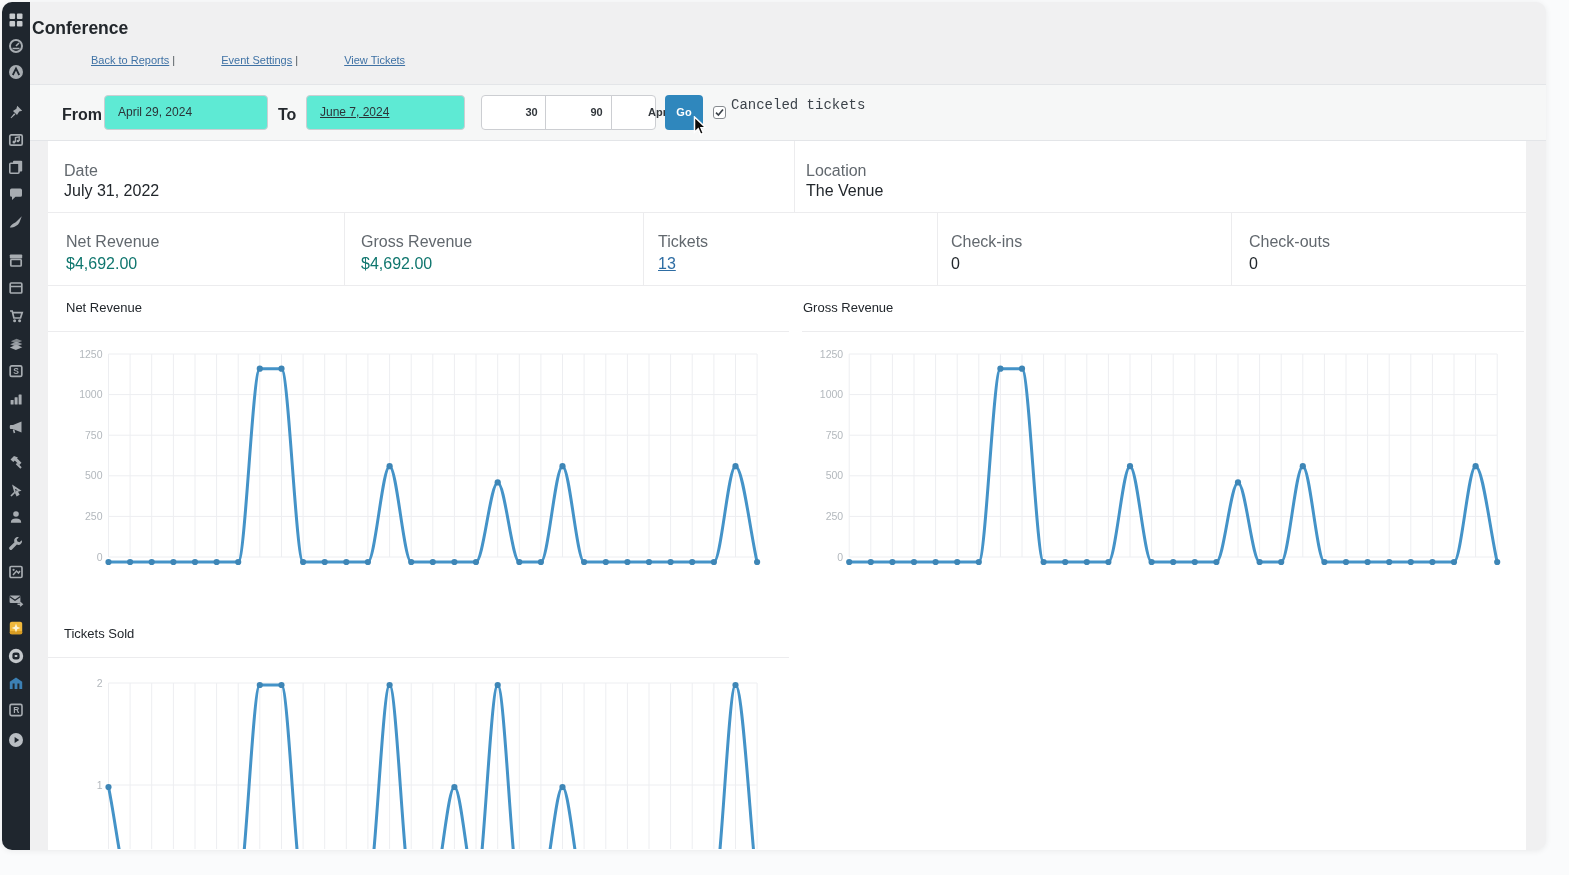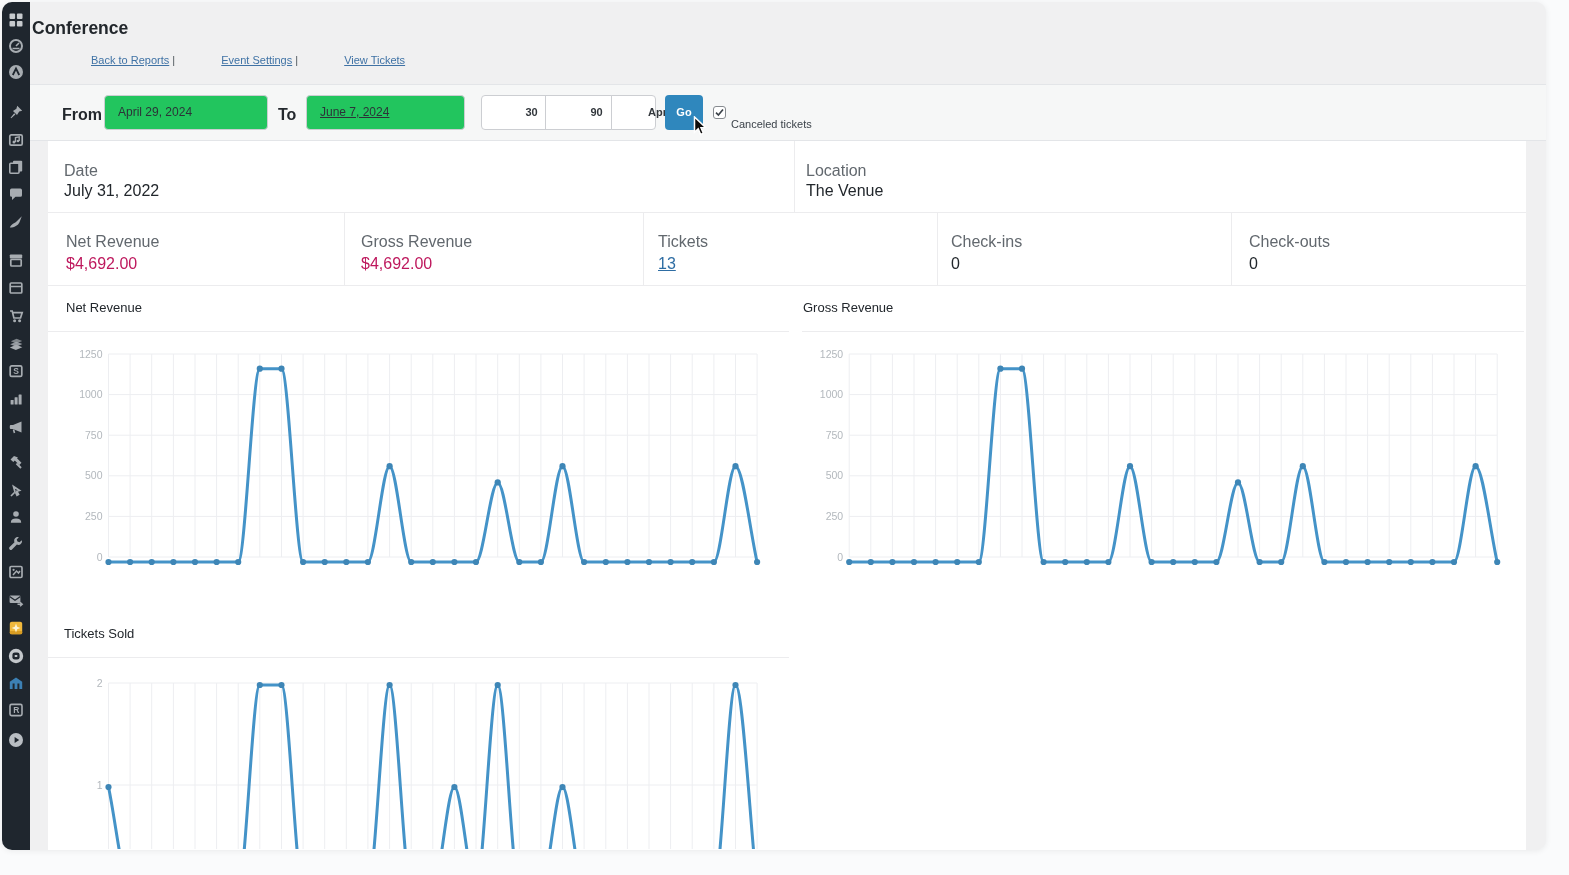--- a/index.html
+++ b/index.html
@@ -6,30 +6,30 @@
 html,body { width:1569px; height:875px; background:#fafbfc; font-family:"Liberation Sans",sans-serif; overflow:hidden; }
 .win { position:absolute; left:2px; top:2px; width:1544px; height:848px; background:#f0f0f1; border-radius:10px; overflow:hidden; box-shadow:0 1px 6px rgba(0,0,0,.07); }
 .abs { position:absolute; }
 .sidebar { position:absolute; left:0; top:0; width:28px; height:848px; background:#1f262e; }
 .icon { position:absolute; left:6px; width:16px; height:16px; }
 h1 { position:absolute; left:30px; top:16px; font-size:17.5px; font-weight:700; color:#22272c; }
 .links { position:absolute; left:46px; top:52px; font-size:11px; color:#50575e; }
 .links a { color:#3f72a5; text-decoration:underline;padding-left:43px; }
 .fbar { position:absolute; left:28px; top:82px; width:1516px; height:57px; background:#f6f7f7; border-top:1px solid #e3e5e8; border-bottom:1px solid #e3e5e8; }
 .flabel { position:absolute; font-size:16px; font-weight:bold; color:#23282d; top:104px; }
-.finput { position:absolute; top:93px; height:35px; background:#22c55e; border:1px solid #ccced2; border-radius:4px; font-size:12px; color:#2c3338; line-height:33px; padding-left:13px; }
+.finput { position:absolute; top:93px; height:35px; background:#5eead4; border:1px solid #ccced2; border-radius:4px; font-size:12px; color:#2c3338; line-height:33px; padding-left:13px; }
 .btn { position:absolute; top:93px; height:35px; background:#fff; border:1px solid #ccced2; font-size:11px; font-weight:bold; color:#32373c; text-align:center; line-height:33px;padding-left:36px; }
 .go { position:absolute; left:663px; top:93px; width:38px; height:35px; background:#2f87bd; border-radius:4px; color:#fff; font-size:11px; font-weight:bold; text-align:center; line-height:35px; }
 .cbox { position:absolute; left:711px; top:104px; width:13px; height:13px; background:#fff; border:1px solid #878b90; border-radius:3px; }
 .content { position:absolute; left:46px; top:139px; width:1478px; height:709px; background:#fff; }
 .vline { position:absolute; width:1px; background:#ececee; }
 .hline { position:absolute; height:1px; background:#ececee; }
 .slabel { position:absolute; font-size:16px; color:#62686e; }
 .sval { position:absolute; font-size:16px; font-weight:normal; color:#22272c; }
-.green { color:#be185d; }
+.green { color:#0f766e; }
 .ctitle { position:absolute; font-size:13px; font-weight:500; color:#22272c; }
 </style>
 </head>
 <body>
 <div class="win">
   <div class="sidebar">
   <svg class="icon" style="top:9.5px" width="16" height="16" viewBox="0 0 16 16">
         <g fill="#c7cace">
           <rect x="1.5" y="1.5" width="5.6" height="5.6" rx="1"></rect>
           <rect x="8.9" y="1.5" width="5.6" height="5.6" rx="1"></rect>
@@ -158,21 +158,21 @@
   <div class="finput" style="left:304px;width:159px;text-decoration:underline;">June 7, 2024</div>
   <div class="btn" style="left:479px;width:65px;border-radius:4px 0 0 4px;">30 Days</div>
   <div class="btn" style="left:543px;width:67px;">90 Days</div>
   <div class="btn" style="left:609px;width:45px;border-radius:0 4px 4px 0;">April</div>
   <div class="go">Go</div>
   <div class="cbox">
       <svg width="11" height="11" viewBox="0 0 12 12" style="position:absolute;left:0;top:0">
         <path d="M2.2 6.2 L4.8 8.8 L9.8 2.8" fill="none" stroke="#3c434a" stroke-width="1.8"></path>
       </svg>
     </div>
-  <div class="abs" style="left:729px;top:116px;font-size:11px;color:#3c434a;">Canceled tickets</div>
+  <div class="abs" style="left:729px;top:95px;font-size:14px;color:#3c434a;font-family:Liberation Mono, monospace;">Canceled tickets</div>
   <div class="content"></div>
 
   <div class="hline" style="left:46px;top:210px;width:1478px;"></div>
   <div class="vline" style="left:792px;top:139px;height:71px;"></div>
   <div class="slabel" style="left:62px;top:160px;">Date</div>
   <div class="sval" style="left:62px;top:180px;">July 31, 2022</div>
   <div class="slabel" style="left:804px;top:160px;">Location</div>
   <div class="sval" style="left:804px;top:180px;">The Venue</div>
 
   <div class="hline" style="left:46px;top:283px;width:1478px;"></div>

